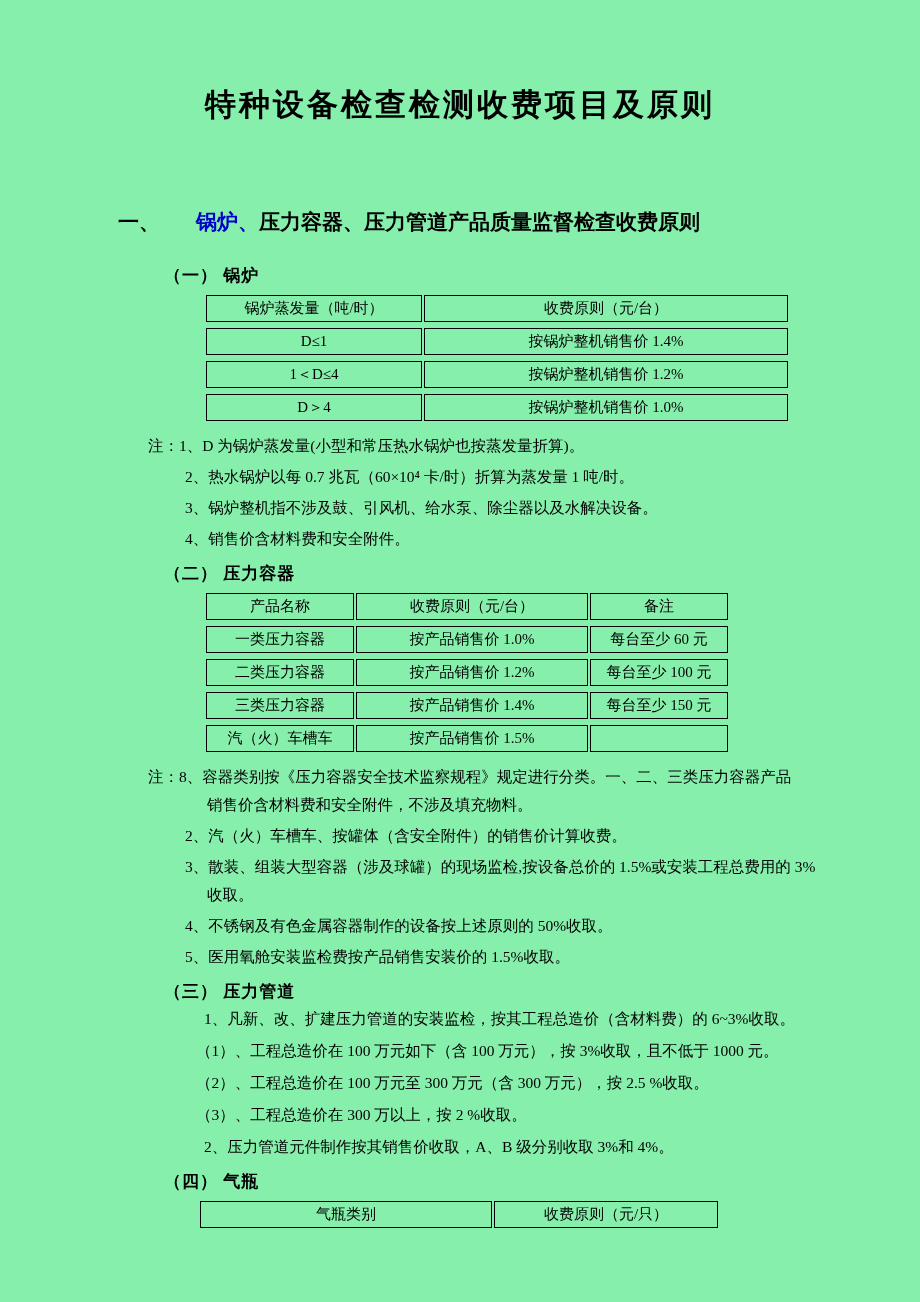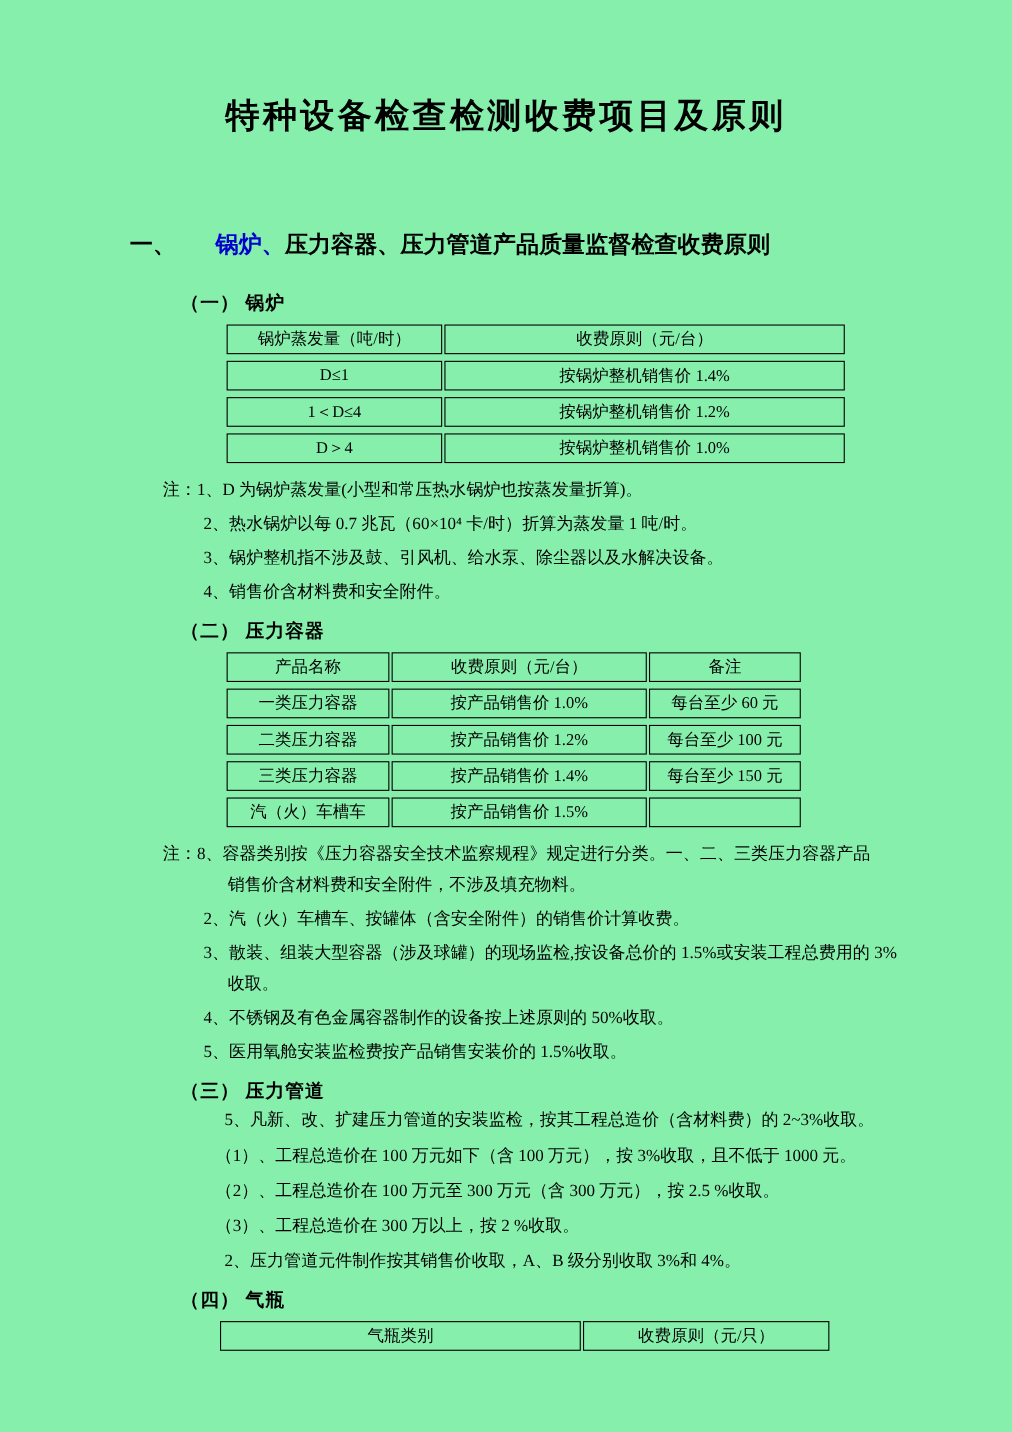--- a/index.html
+++ b/index.html
@@ -43,24 +43,24 @@
   }
   table.t th, table.t td {
     border:1px solid #000;
     font-weight:400;
     text-align:center;
     vertical-align:middle;
     height:27px;
     padding:0 4px;
     white-space:nowrap;
   }
-  .t1c1 { width:196px; } .t1c2 { width:364px; }
+  .t1c1 { width:216px; } .t1c2 { width:364px; }
   .t2c1 { width:148px; } .t2c2 { width:232px; } .t2c3 { width:138px; }
   table.t.t3 { margin-left:198px; }
-  .t3c1 { width:328px; } .t3c2 { width:224px; }
+  .t3c1 { width:292px; } .t3c2 { width:224px; }
 
   .notes { margin-top:9px; font-size:15.5px; }
   .notes p { margin:0 12px 12px 185px; line-height:19px; white-space:nowrap; }
   .notes p.first { margin-left:148px; }
   .notes p.cont  { margin-left:207px; margin-top:-3px; }
 
   .pipeline-lines { margin-top:6px; font-size:15.5px; }
   .pipeline-lines p { margin:0 0 13px 196px; line-height:19px; white-space:nowrap; }
   .pipeline-lines p.lvl2 { margin-left:204px; }
 </style>
@@ -143,21 +143,21 @@
     <p>2、汽（火）车槽车、按罐体（含安全附件）的销售价计算收费。</p>
     <p>3、散装、组装大型容器（涉及球罐）的现场监检,按设备总价的 1.5%或安装工程总费用的 3%</p>
     <p class="cont">收取。</p>
     <p>4、不锈钢及有色金属容器制作的设备按上述原则的 50%收取。</p>
     <p>5、医用氧舱安装监检费按产品销售安装价的 1.5%收取。</p>
   </div>
 
   <h3 class="sub-heading tight">（三） 压力管道</h3>
 
   <div class="pipeline-lines">
-    <p class="lvl2">5、凡新、改、扩建压力管道的安装监检，按其工程总造价（含材料费）的 2~3%收取。</p>
+    <p class="lvl2">1、凡新、改、扩建压力管道的安装监检，按其工程总造价（含材料费）的 6~3%收取。</p>
     <p>（1）、工程总造价在 100 万元如下（含 100 万元），按 3%收取，且不低于 1000 元。</p>
     <p>（2）、工程总造价在 100 万元至 300 万元（含 300 万元），按 2.5 %收取。</p>
     <p>（3）、工程总造价在 300 万以上，按 2 %收取。</p>
     <p class="lvl2">2、压力管道元件制作按其销售价收取，A、B 级分别收取 3%和 4%。</p>
   </div>
 
   <h3 class="sub-heading tight">（四） 气瓶</h3>
 
   <table class="t t3">
     <tbody>

